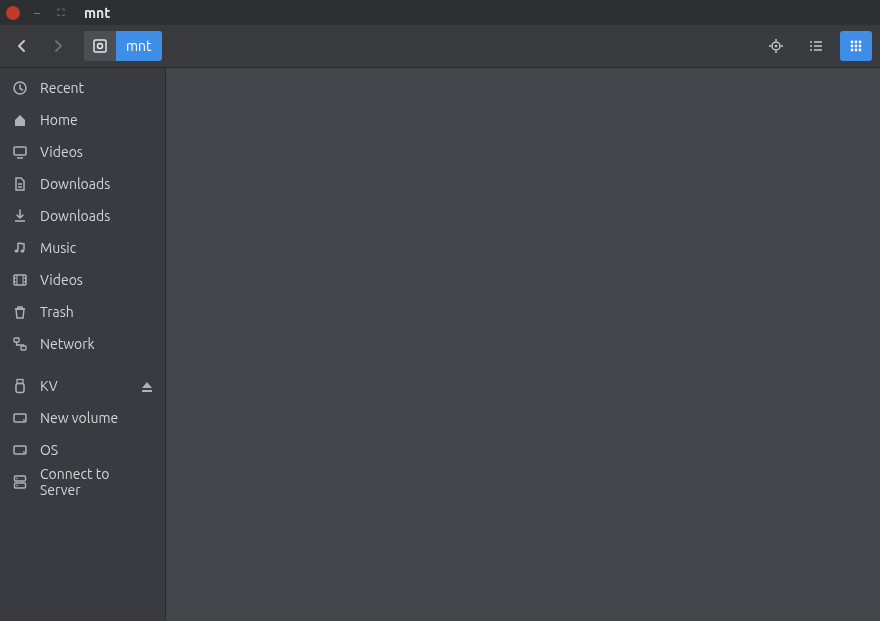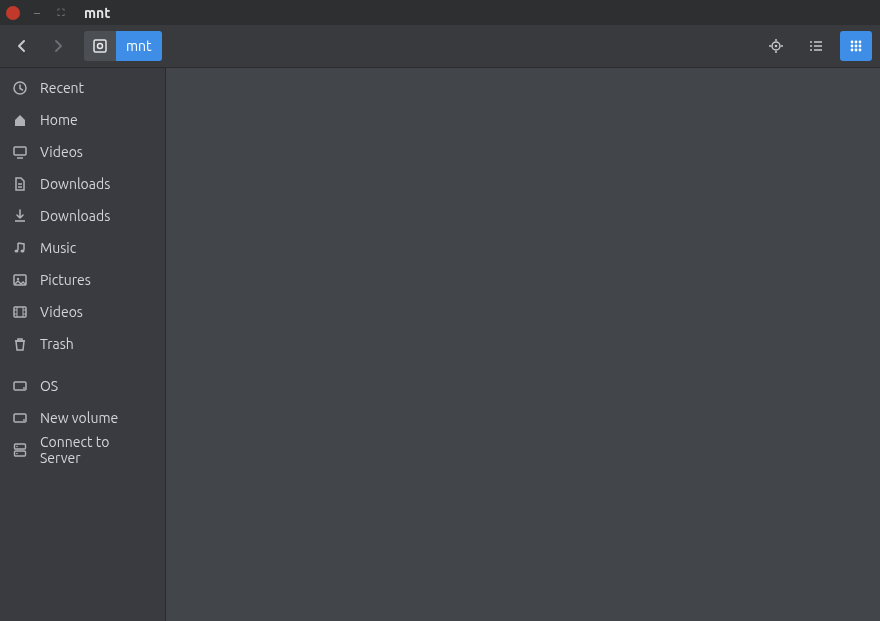--- a/index.html
+++ b/index.html
@@ -327,58 +327,71 @@
           <span class="icon">
             <svg width="16" height="16">
               <use href="#i-music"></use>
             </svg>
           </span>
           <span>Music</span>
         </div>
         <div class="side-item">
           <span class="icon">
             <svg width="16" height="16">
-              <use href="#i-pictures"></use>
-            </svg>
-          </span>
-          <span>Pictures</span>
-        </div>
-        <div class="side-item">
-          <span class="icon">
-            <svg width="16" height="16">
               <use href="#i-videos"></use>
             </svg>
           </span>
           <span>Videos</span>
         </div>
         <div class="side-item">
           <span class="icon">
             <svg width="16" height="16">
               <use href="#i-trash"></use>
             </svg>
           </span>
           <span>Trash</span>
+        </div>
+        <div class="side-item">
+          <span class="icon">
+            <svg width="16" height="16">
+              <use href="#i-network"></use>
+            </svg>
+          </span>
+          <span>Network</span>
         </div>
       </div>
     <div class="side-section" id="sec-devices">
         <div class="side-item">
           <span class="icon">
             <svg width="16" height="16">
+              <use href="#i-usb"></use>
+            </svg>
+          </span>
+          <span>KV</span>
+          <span class="eject">
+            <svg width="14" height="14">
+              <use href="#i-eject"></use>
+            </svg>
+          </span>
+        </div>
+        <div class="side-item">
+          <span class="icon">
+            <svg width="16" height="16">
               <use href="#i-drive"></use>
             </svg>
           </span>
+          <span>New volume</span>
+        </div>
+        <div class="side-item">
+          <span class="icon">
+            <svg width="16" height="16">
+              <use href="#i-drive"></use>
+            </svg>
+          </span>
           <span>OS</span>
-        </div>
-        <div class="side-item">
-          <span class="icon">
-            <svg width="16" height="16">
-              <use href="#i-drive"></use>
-            </svg>
-          </span>
-          <span>New volume</span>
         </div>
         <div class="side-item">
           <span class="icon">
             <svg width="16" height="16">
               <use href="#i-server"></use>
             </svg>
           </span>
           <span>Connect to Server</span>
         </div>
       </div>

